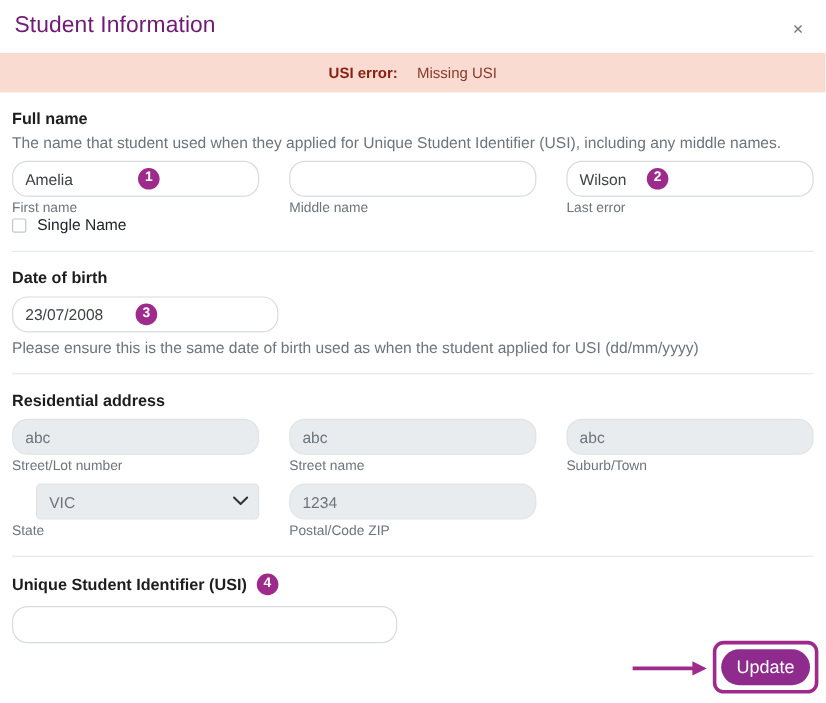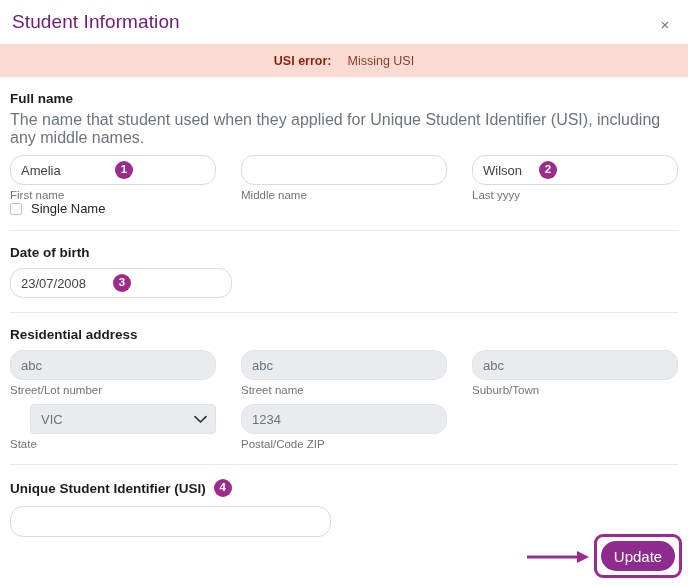--- a/index.html
+++ b/index.html
@@ -80,21 +80,21 @@
 
   .section-title {
     font-size: 13.5px;
     font-weight: bold;
     color: #1d1d1d;
     margin: 14px 0 0 0;
     display: flex;
     align-items: center;
   }
   .section-help {
-    font-size: 16px;
+    font-size: 13px;
     color: #6c757d;
     margin: 5px 0 0 0;
   }
 
   .field-row {
     display: flex;
     gap: 25px;
     margin-top: 8px;
   }
   .field-col {
@@ -288,38 +288,39 @@
       <span class="badge badge-in-field" style="left:105px;">1</span>
       <span class="field-label">First name</span>
     </div>
     <div class="field-col">
       <input class="text-input" value="" style="">
       <span class="field-label">Middle name</span>
     </div>
     <div class="field-col">
       <input class="text-input" value="Wilson" style="">
       <span class="badge badge-in-field" style="left:67px;">2</span>
-      <span class="field-label">Last yyyy</span>
+      <span class="field-label">Last error</span>
     </div>
   </div>
 
   <div class="checkbox-row">
     <span class="cbox"></span>
     <span class="cbox-label">Single Name</span>
   </div>
 
   <div class="divider"></div>
 
   <div class="section-title">Date of birth</div>
   <div class="field-row">
     <div class="dob-input-wrap">
       <input class="text-input" value="23/07/2008" style="">
       <span class="badge badge-in-field" style="left:103px;">3</span>
     </div>
   </div>
+  <div class="section-help">Please ensure this is the same date of birth used as when the student applied for USI (dd/mm/yyyy)</div>
 
   <div class="divider"></div>
 
   <div class="section-title">Residential address</div>
 
   <div class="field-row">
     <div class="field-col">
       <input class="text-input readonly" readonly="" value="abc" style="">
       <span class="field-label">Street/Lot number</span>
     </div>

